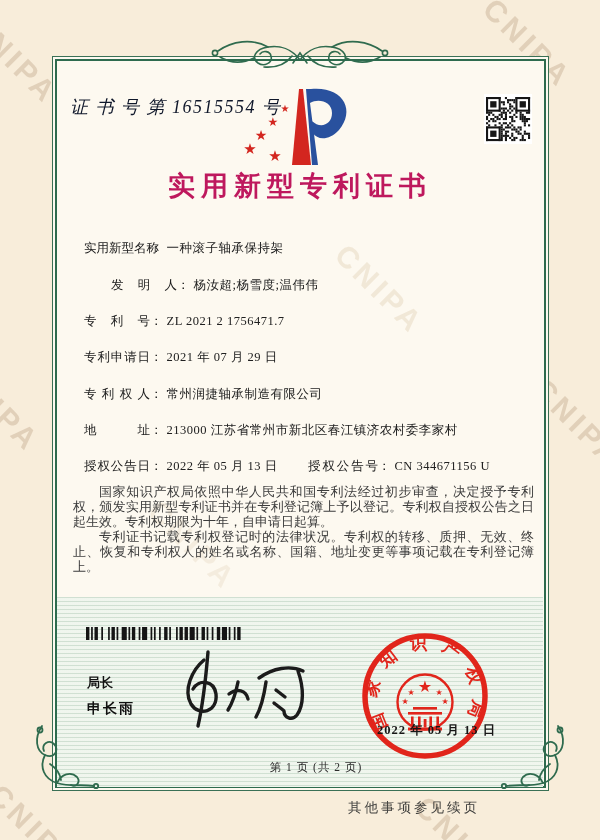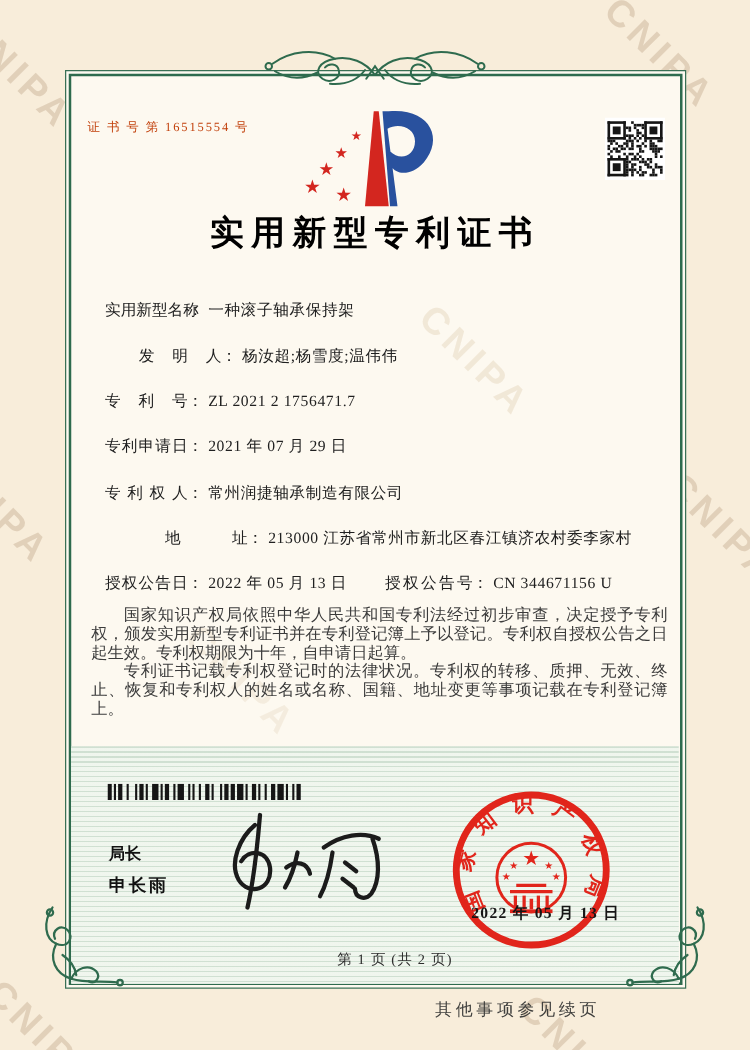--- a/index.html
+++ b/index.html
@@ -11,23 +11,23 @@
       font-size:30px;letter-spacing:4px;color:rgba(205,184,158,.55);
       transform:rotate(45deg);transform-origin:left top;white-space:nowrap;pointer-events:none;}
   .wm.inner{color:rgba(233,220,199,.6);}
   
   .frame{position:absolute;left:52px;top:56px;width:495px;height:733px;
          border:1px solid #3a7055;background:#fdf9f0;}
   .frame::before{content:"";position:absolute;inset:2px;border:2px solid #2e6b4e;}
   .footer-band{position:absolute;left:57px;top:597px;width:486px;height:190px;
          background:repeating-linear-gradient(180deg,rgba(130,175,145,.28) 0 1px,rgba(240,246,238,.9) 1px 4px),#eef3eb;}
   
-  .cert-no{position:absolute;left:70px;top:95px;font-size:10px;color:#c2410c;letter-spacing:1.5px;}
+  .cert-no{position:absolute;left:70px;top:95px;font-size:18px;color:#0f172a;letter-spacing:1.5px;font-style:italic;}
   .title{position:absolute;left:0;top:168px;width:600px;text-align:center;
-         font-size:27px;font-weight:bold;color:#000000;letter-spacing:6px;}
+         font-size:27px;font-weight:bold;color:#be185d;letter-spacing:6px;}
   
   .frow{position:absolute;left:84px;width:462px;font-size:12.5px;color:#202020;white-space:nowrap;}
   .flabel{display:inline-block;width:66px;text-align:justify;text-align-last:justify;font-weight:500;}
   .fcolon{display:inline-block;margin:0 4px 0 0;font-weight:500;}
   .fvalue{letter-spacing:.5px;}
   .fpair2{position:absolute;left:224px;top:0;}
   
   .bodytext{position:absolute;left:73px;top:484px;width:461px;font-size:13px;
             line-height:15px;color:#3b3b3b;text-align:justify;}
   .bodytext p{margin:0;text-indent:2em;}
@@ -273,21 +273,21 @@
 </div>
 <div class="frow" style="top:313px;">
   <span class="flabel">专利号</span><span class="fcolon">：</span><span class="fvalue">ZL 2021 2 1756471.7</span>
 </div>
 <div class="frow" style="top:349px;">
   <span class="flabel">专利申请日</span><span class="fcolon">：</span><span class="fvalue">2021 年 07 月 29 日</span>
 </div>
 <div class="frow" style="top:386px;">
   <span class="flabel">专利权人</span><span class="fcolon">：</span><span class="fvalue">常州润捷轴承制造有限公司</span>
 </div>
-<div class="frow" style="top:422px;margin-left:48px;">
+<div class="frow" style="top:422px;">
   <span class="flabel">地址</span><span class="fcolon">：</span><span class="fvalue">213000 江苏省常州市新北区春江镇济农村委李家村</span>
 </div>
 <div class="frow" style="top:458px;">
   <span class="flabel">授权公告日</span><span class="fcolon">：</span><span class="fvalue">2022 年 05 月 13 日</span>
   <span class="fpair2">
     <span class="flabel" style="width:70px;">授权公告号</span><span class="fcolon">：</span><span class="fvalue">CN 344671156 U</span>
   </span>
 </div>
 
 <div class="bodytext">

